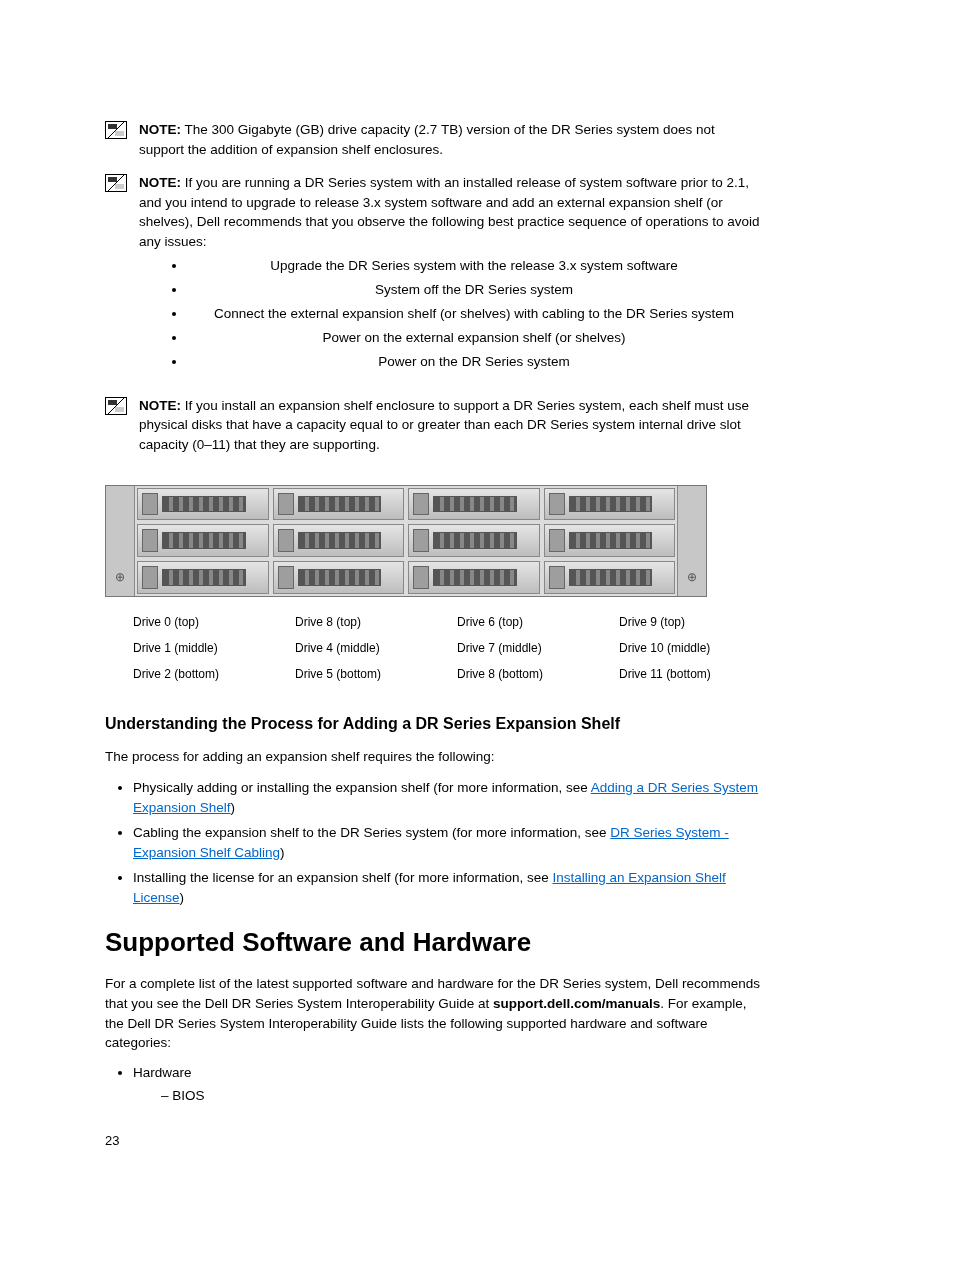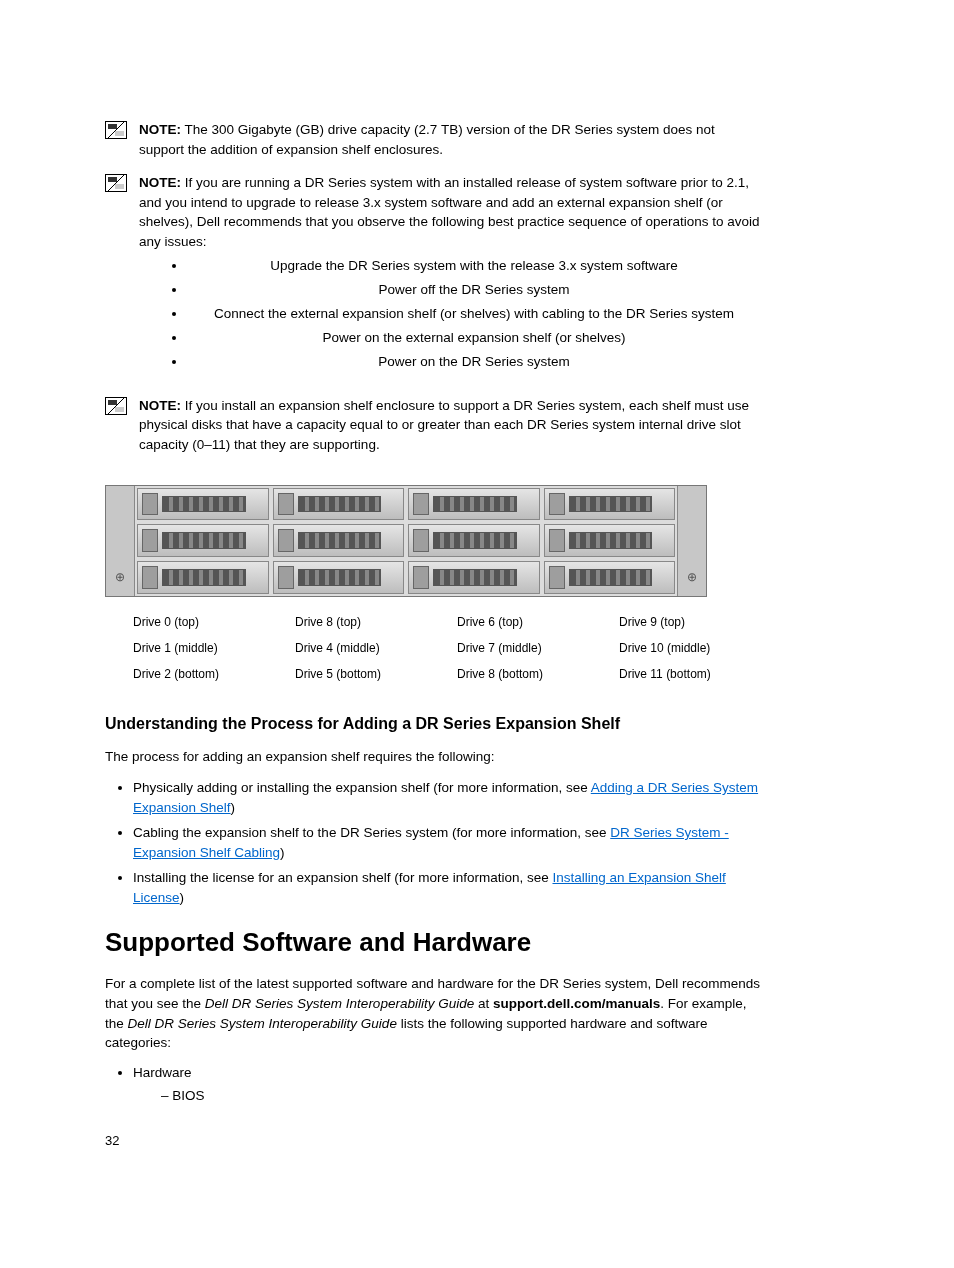--- a/index.html
+++ b/index.html
@@ -105,42 +105,42 @@
   .hw-list { list-style: disc; padding-left: 28px; margin: 6px 0; }
   .hw-list li { margin: 4px 0; }
   .hw-sublist { list-style: none; padding-left: 28px; margin: 8px 0; }
   .hw-sublist li::before { content: "–  "; }
   .page-num {
     position: absolute;
     bottom: 120px;
     left: 105px;
     font-size: 13px;
   }
-  .guide-ital { font-style: italic; }
+  .guide-ital { }
   .bold { font-weight: bold; }
 </style>
 </head>
 <body>
 
 <div class="page">
 
   <div class="note-block">
     <div class="note-icon"></div>
     <div class="note-body">
       <span class="note-label">NOTE:</span><span> The 300 Gigabyte (GB) drive capacity (2.7 TB) version of the DR Series system does not support the addition of expansion shelf enclosures.</span>
     </div>
   </div>
 
   <div class="note-block">
     <div class="note-icon"></div>
     <div class="note-body">
       <span class="note-label">NOTE:</span><span> If you are running a DR Series system with an installed release of system software prior to 2.1, and you intend to upgrade to release 3.x system software and add an external expansion shelf (or shelves), Dell recommends that you observe the following best practice sequence of operations to avoid any issues:</span>
       <ul class="bullets">
         <li>Upgrade the DR Series system with the release 3.x system software</li>
-        <li>Power off the DR Series system</li>
+        <li>System off the DR Series system</li>
         <li>Connect the external expansion shelf (or shelves) with cabling to the DR Series system</li>
         <li>Power on the external expansion shelf (or shelves)</li>
         <li>Power on the DR Series system</li>
       </ul>
     </div>
   </div>
 
   <div class="note-block">
     <div class="note-icon"></div>
     <div class="note-body">
@@ -215,14 +215,14 @@
 
   <ul class="hw-list">
     <li>
       <span>Hardware</span>
       <ul class="hw-sublist">
         <li>BIOS</li>
       </ul>
     </li>
   </ul>
 
-  <div class="page-num">32</div>
+  <div class="page-num">23</div>
 </div>
 
 </body></html>

